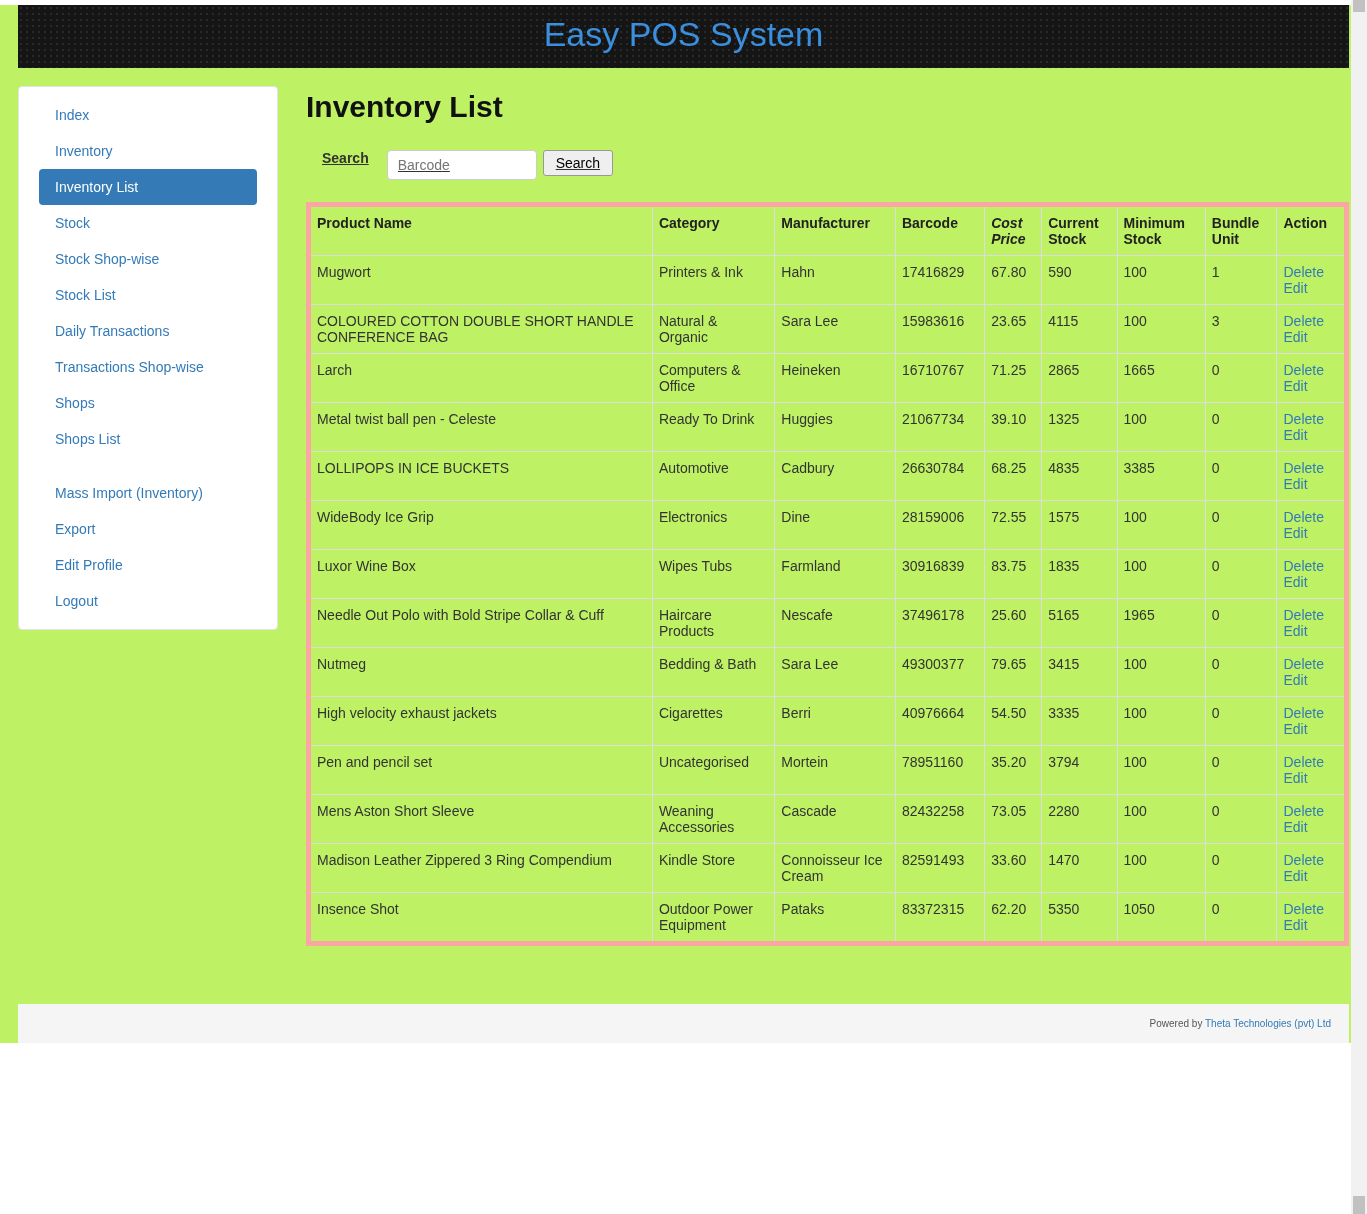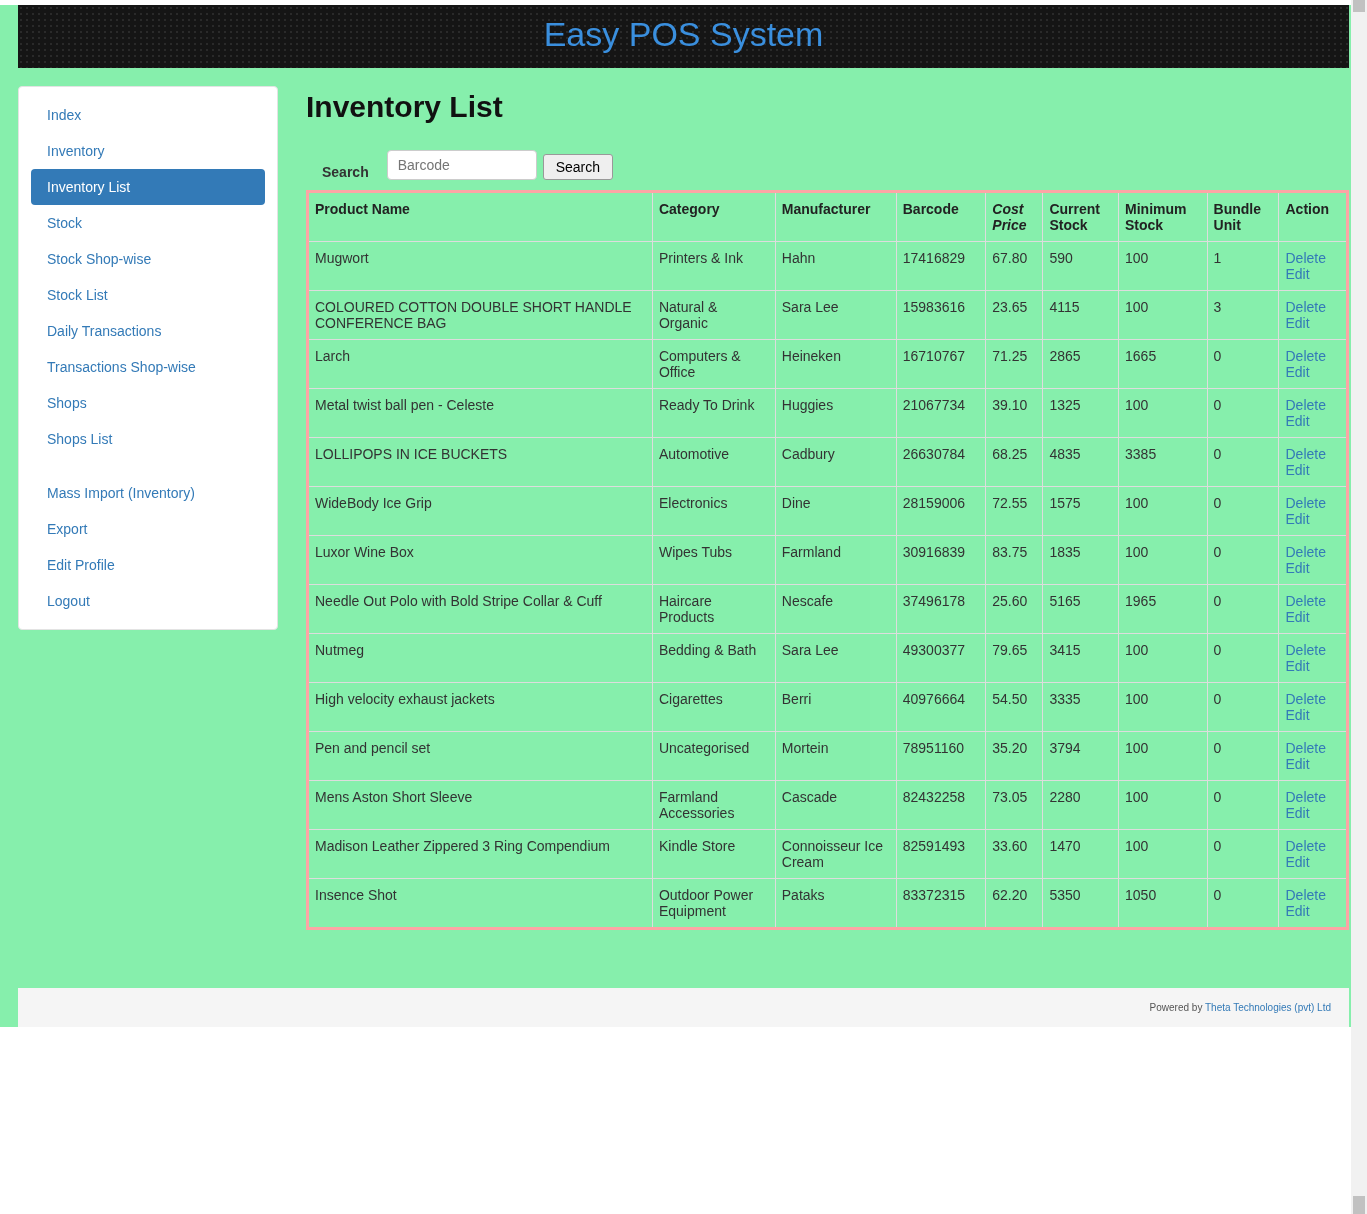--- a/index.html
+++ b/index.html
@@ -1,78 +1,78 @@
 <!DOCTYPE html>
 <html><head>
 <meta charset="utf-8">
 <style>
   * { box-sizing: border-box; }
   html, body { margin:0; padding:0; font-family: "Helvetica Neue", Helvetica, Arial, sans-serif; font-size:14px; color:#333; background:#fff; }
-  .page-wrap { background:#86efac; }
+  .page-wrap { background:#bef264; }
   .header {
     margin: 5px 18px 0 18px;
     background:#151515;
     background-image: radial-gradient(#2a2a2a 1px, transparent 1px);
     background-size: 6px 6px;
     text-align:center;
   }
   .header h1 {
     margin:0;
     padding:10px 0 14px 0;
     font-size:34px;
     font-weight:400;
     color:#3a8fde;
   }
   .container { display:flex; padding:18px; align-items:flex-start; }
   .sidebar {
     width:260px;
     border:1px solid #e3e3e3;
     border-radius:4px;
     background:#fff;
-    padding:10px 0;
+    padding:10px 8px;
     margin-right:28px;
   }
   .nav-list { list-style:none; margin:0; padding:0; }
   .nav-list li a {
     display:block;
     padding:10px 16px;
     color:#337ab7;
     text-decoration:none;
     border-radius:4px;
     margin:0 12px;
   }
   .nav-list li.active a {
     background:#337ab7;
     color:#fff;
     margin:0 12px;
   }
   .nav-sep { height:18px; }
   .main { flex:1; }
   .page-title { font-size:30px; font-weight:700; margin:4px 0 26px 0; color:#111; }
-  .search-row { display:flex; align-items:flex-end; margin-bottom:10px; padding-left:16px; }
+  .search-row { display:flex; align-items:flex-start; margin-bottom:22px; padding-left:16px;text-decoration:underline; }
   .search-label { font-weight:700; margin-right:18px; }
   .search-input {
     padding:6px 10px;
     border:1px solid #ccc;
     border-radius:4px;
     width:150px;
     font-size:14px;
     margin-right:6px;
   }
   .search-btn {
     padding:4px 12px;
     border:1px solid #999;
     background:#efefef;
     border-radius:3px;
     font-size:14px;
   }
   table.inv {
     width:100%;
     border-collapse:collapse;
-    border:3px solid #fca5a5;
+    border:5px solid #fca5a5;
     padding-left:28px;
   }
   table.inv th, table.inv td {
     border:1px solid #ddd;
     padding:8px 6px;
     text-align:left;
     vertical-align:top;
     font-size:14px;
   }
   table.inv th { font-weight:700; color:#222; }
@@ -341,21 +341,21 @@
               <td>3794</td>
               <td>100</td>
               <td>0</td>
               <td>
                 <a class="link">Delete</a>
                 <a class="link">Edit</a>
               </td>
             </tr>
             <tr>
               <td>Mens Aston Short Sleeve</td>
-              <td>Farmland Accessories</td>
+              <td>Weaning Accessories</td>
               <td>Cascade</td>
               <td>82432258</td>
               <td>73.05</td>
               <td>2280</td>
               <td>100</td>
               <td>0</td>
               <td>
                 <a class="link">Delete</a>
                 <a class="link">Edit</a>
               </td>

